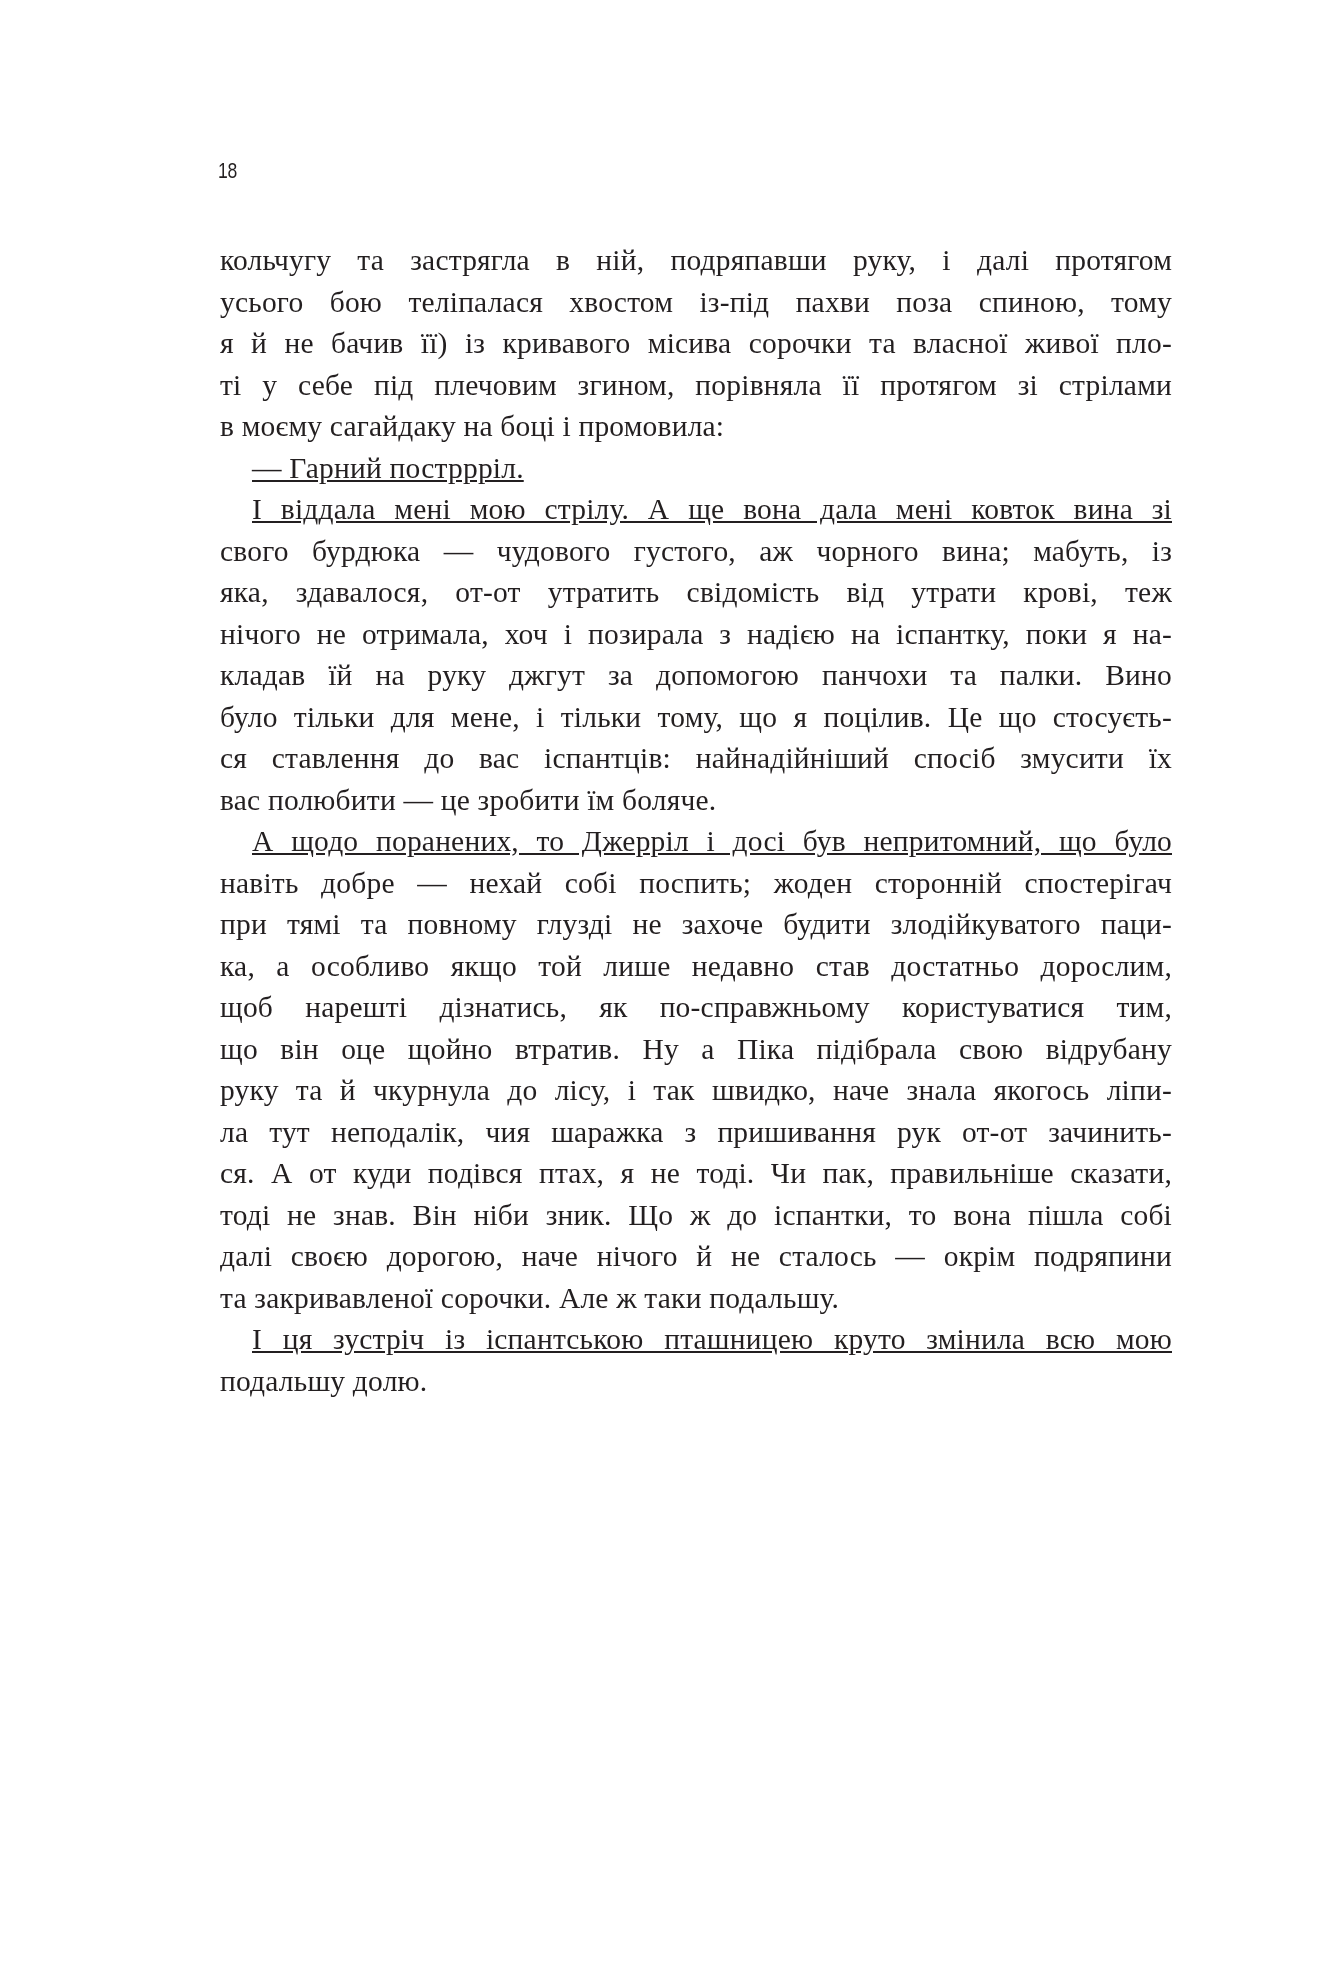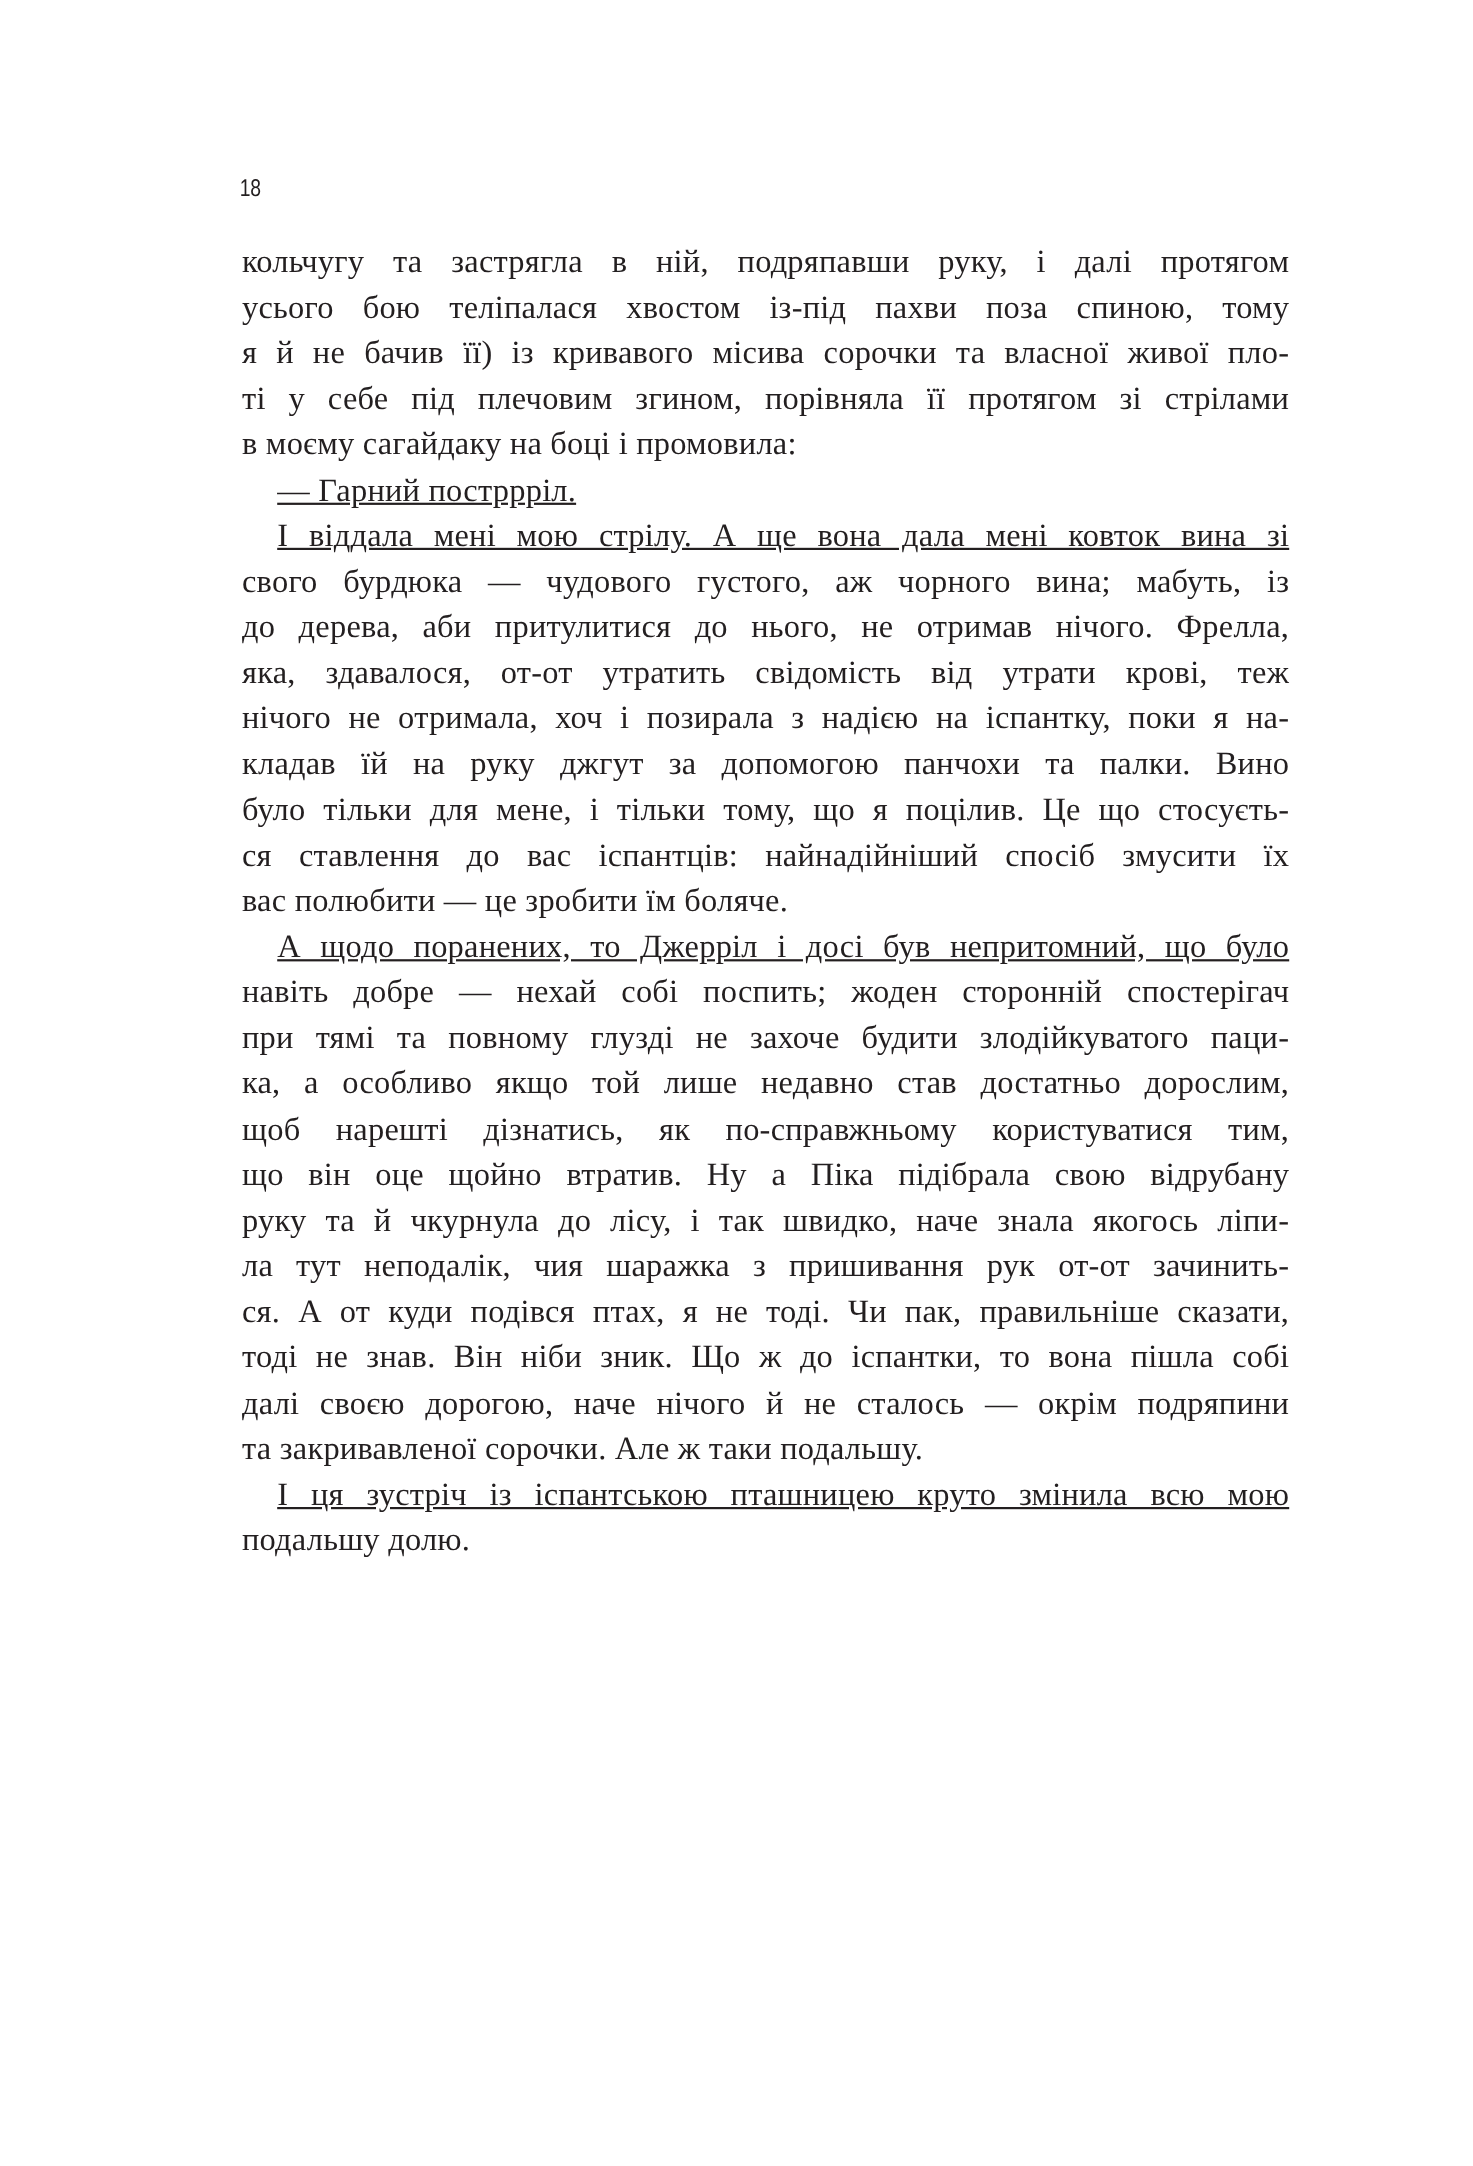--- a/index.html
+++ b/index.html
@@ -5,21 +5,21 @@
   html, body { margin: 0; padding: 0; background: #ffffff; }
   body { width: 1339px; height: 1969px; position: relative; overflow: hidden; }
   .page-number {
     position: absolute; left: 218px; top: 158px;
     font-family: "Liberation Sans", sans-serif;
     font-size: 22px; color: #231f20;
     transform: scaleX(0.8); transform-origin: left top;
     letter-spacing: -0.5px;
   }
   .text-block {
-    position: absolute; left: 220px; top: 218px; width: 952px;
+    position: absolute; left: 220px; top: 240px; width: 952px;
     font-family: "Liberation Serif", serif;
     font-size: 29.5px; line-height: 41.5px; color: #231f20;
     letter-spacing: 0.2px;
   }
   .line {
     display: block; height: 41.5px; white-space: nowrap;
     text-align: justify; text-align-last: justify;
   }
   .line.last { text-align-last: left; }
   .line.indent { padding-left: 32px; text-decoration: underline; }
@@ -34,21 +34,20 @@
   <span class="line">кольчугу та застрягла в ній, подряпавши руку, і далі протягом</span>
   <span class="line">усього бою теліпалася хвостом із-під пахви поза спиною, тому</span>
   <span class="line">я й не бачив її) із кривавого місива сорочки та власної живої пло-</span>
   <span class="line">ті у себе під плечовим згином, порівняла її протягом зі стрілами</span>
   <span class="line last">в моєму сагайдаку на боці і промовила:</span>
 
   <span class="line indent last">— Гарний постррріл.</span>
 
   <span class="line indent">І віддала мені мою стрілу. А ще вона дала мені ковток вина зі</span>
   <span class="line">свого бурдюка — чудового густого, аж чорного вина; мабуть, із</span>
-  <span class="line">до дерева, аби притулитися до нього, не отримав нічого. Фрелла,</span>
   <span class="line">яка, здавалося, от-от утратить свідомість від утрати крові, теж</span>
   <span class="line">нічого не отримала, хоч і позирала з надією на іспантку, поки я на-</span>
   <span class="line">кладав їй на руку джгут за допомогою панчохи та палки. Вино</span>
   <span class="line">було тільки для мене, і тільки тому, що я поцілив. Це що стосуєть-</span>
   <span class="line">ся ставлення до вас іспантців: найнадійніший спосіб змусити їх</span>
   <span class="line last">вас полюбити — це зробити їм боляче.</span>
 
   <span class="line indent">А щодо поранених, то Джерріл і досі був непритомний, що було</span>
   <span class="line">навіть добре — нехай собі поспить; жоден сторонній спостерігач</span>
   <span class="line">при тямі та повному глузді не захоче будити злодійкуватого паци-</span>

